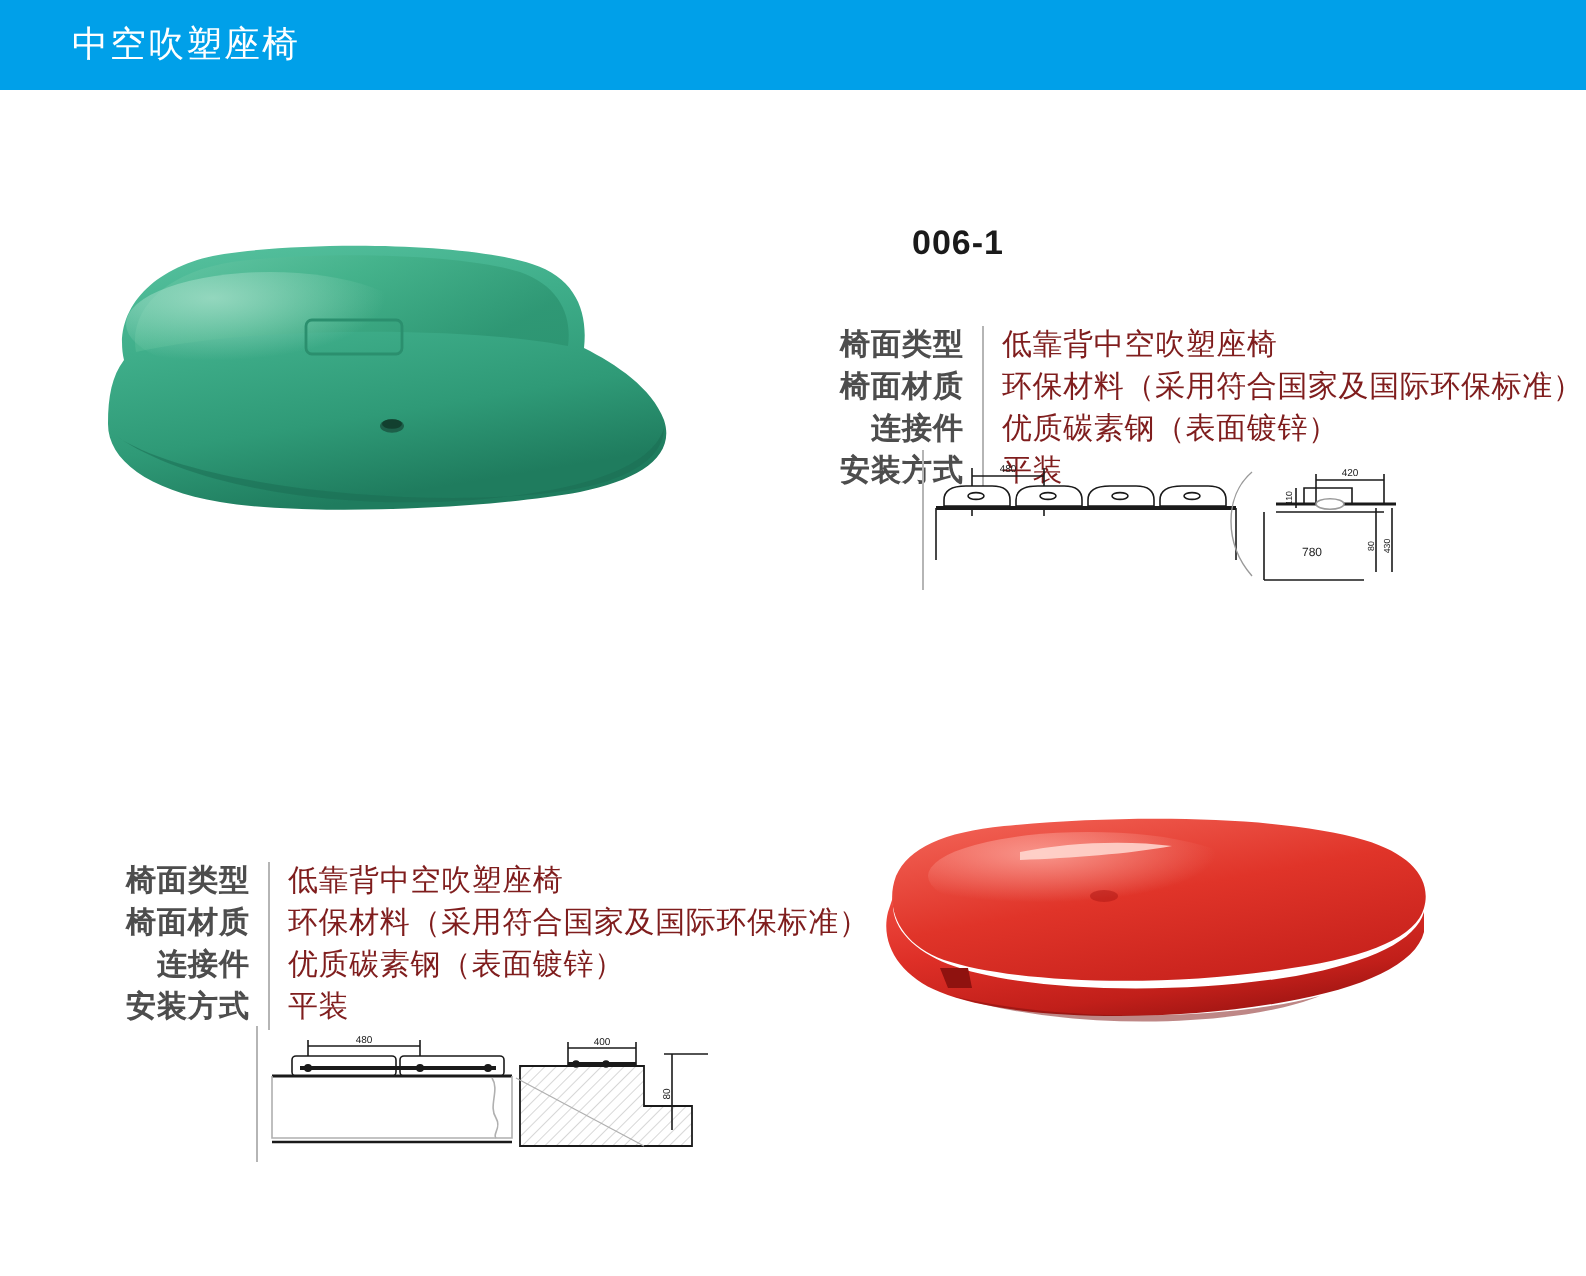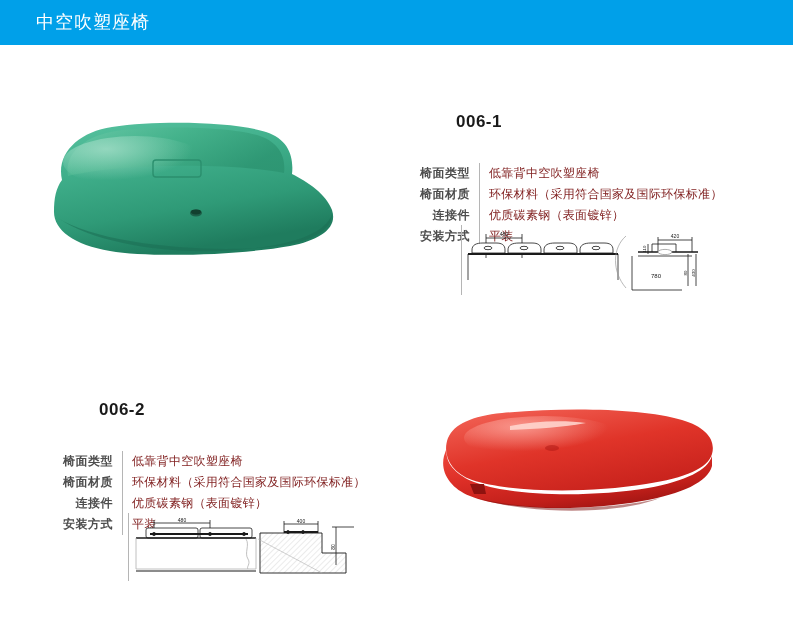--- a/index.html
+++ b/index.html
@@ -43,21 +43,21 @@
     font-size: 17px;
     font-weight: bold;
     color: #1a1a1a;
     letter-spacing: 0.5px;
     margin: 0 0 10px 0;
     white-space: nowrap;
   }
 
   .spec-table {
     border-collapse: collapse;
-    font-size: 12px;
+    font-size: 15px;
     line-height: 20px;
     margin-top: 31px;
   }
   .spec-table td { padding: 0; vertical-align: top; }
   .spec-label {
     text-align: right;
     font-weight: bold;
     color: #4d4d4d;
     white-space: nowrap;
     padding-right: 9px !important;
@@ -206,21 +206,20 @@
 
       <line x1="222" y1="26" x2="222" y2="58"></line>
       <line x1="230" y1="26" x2="230" y2="58"></line>
       <text x="221" y="45" font-size="4.4" fill="#1a1a1a" text-anchor="middle" font-family="Liberation Sans, sans-serif" stroke="none" transform="rotate(-90 221 45)">80</text>
       <text x="229" y="45" font-size="4.4" fill="#1a1a1a" text-anchor="middle" font-family="Liberation Sans, sans-serif" stroke="none" transform="rotate(-90 229 45)">430</text>
     </g>
   </svg>
 </div>
 
 <div class="product" style="left:63px; top:400px; width:320px;">
-  <div class="product-code" style="margin-left:36px;">006-2</div>
 
   <table class="spec-table">
     <tbody>
       <tr>
         <td class="spec-label">椅面类型</td>
         <td class="spec-value">低靠背中空吹塑座椅</td>
       </tr>
       <tr>
         <td class="spec-label">椅面材质</td>
         <td class="spec-value">环保材料（采用符合国家及国际环保标准）</td>

